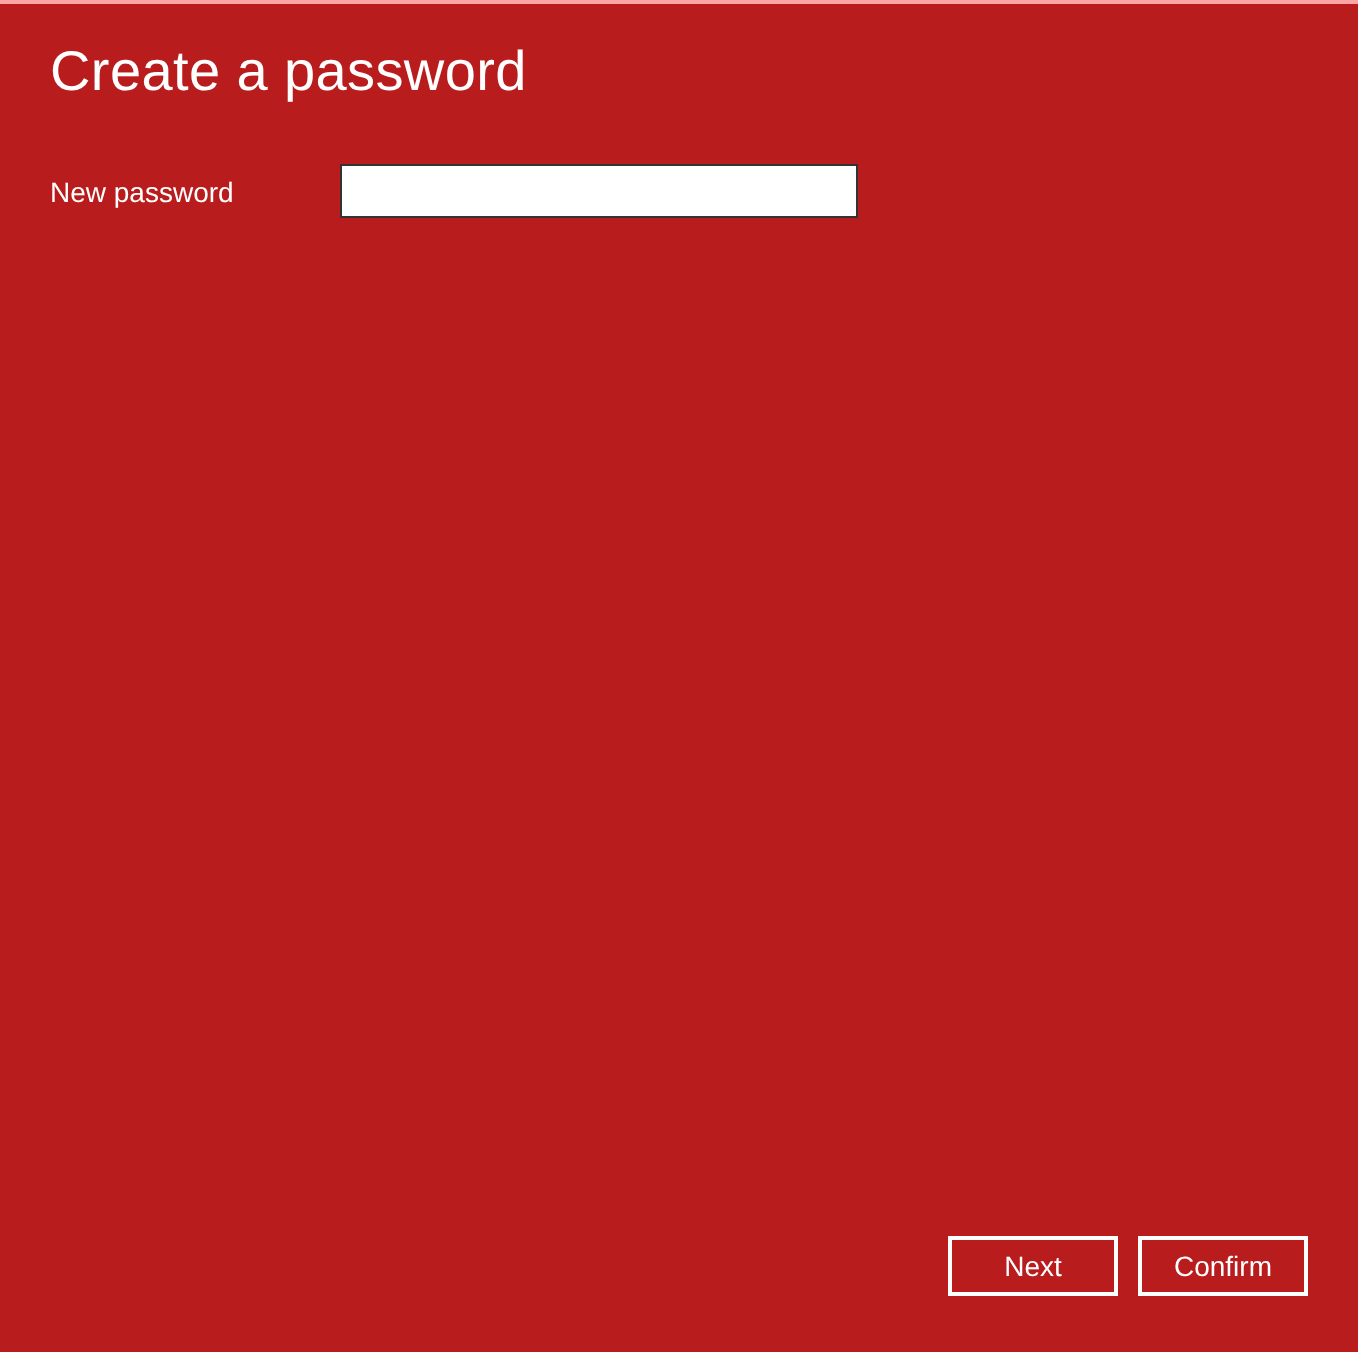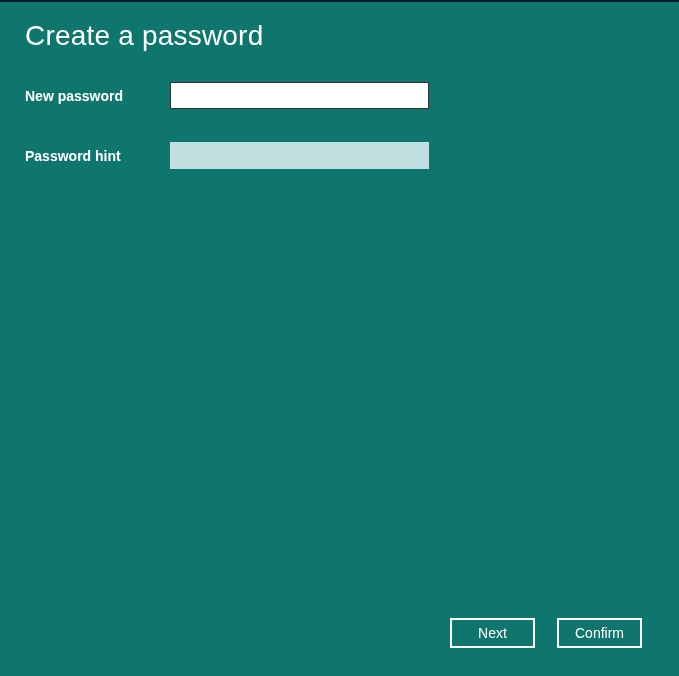--- a/index.html
+++ b/index.html
@@ -10,43 +10,43 @@
     body {
       font-family: "Segoe UI", "Segoe UI Light", Arial, sans-serif;
       background: #fff;
       width: 679px;
       height: 676px;
       overflow: hidden;
     }
     .window {
       width: 679px;
       height: 676px;
-      background: #0f766e;
+      background: #b91c1c;
       position: relative;
-      border-top: 2px solid #0f172a;
+      border-top: 2px solid #fca5a5;
     }
     .title {
       color: #ffffff;
       font-size: 28px;
       font-weight: 300;
       padding: 18px 0 0 25px;
       letter-spacing: 0.2px;
     }
     .form {
       padding: 30px 0 0 25px;
     }
     .form-row {
       display: flex;
       align-items: center;
       margin-bottom: 33px;
     }
     .label {
       color: #ffffff;
       font-size: 14px;
-      font-weight: 700;
+      font-weight: 400;
       width: 145px;
     }
     .input {
       width: 259px;
       height: 27px;
       border: none;
       outline: none;
       padding: 0 8px;
       font-size: 14px;
       font-family: inherit;
@@ -54,23 +54,23 @@
     .input-active {
       background: #ffffff;
       border: 1px solid #333;
     }
     .input-inactive {
       background: #c1dfe0;
     }
     .button-bar {
       position: absolute;
       bottom: 28px;
-      right: 37px;
+      right: 25px;
       display: flex;
-      gap: 22px;
+      gap: 10px;
     }
     .btn {
       min-width: 85px;
       height: 30px;
       background: transparent;
       border: 2px solid #ffffff;
       color: #ffffff;
       font-size: 14px;
       font-family: inherit;
       cursor: pointer;
@@ -84,24 +84,20 @@
   <h1 class="title">Create a password</h1>
 
   <div class="form">
 
     <div class="form-row">
       <label class="label">New password</label>
       <input type="password" class="input input-active" value="" style="">
     </div>
 
 
-    <div class="form-row">
-      <label class="label">Password hint</label>
-      <input type="text" class="input input-inactive" value="" style="">
-    </div>
 
   </div>
 
   <div class="button-bar">
     <button class="btn">Next</button>
     <button class="btn">Confirm</button>
   </div>
 </div>
 
 </body></html>

